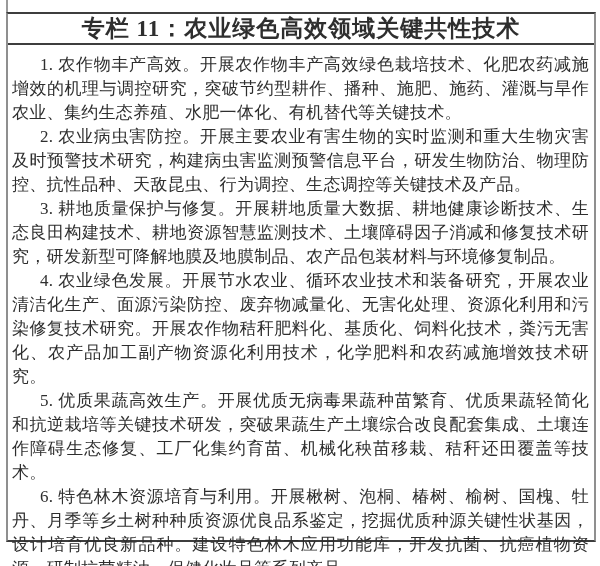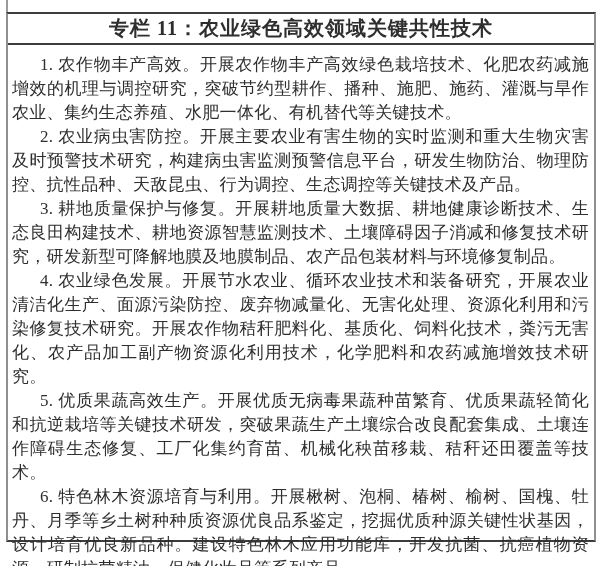--- a/index.html
+++ b/index.html
@@ -31,21 +31,21 @@
     border-top: 2px solid #3d3d3d;
     border-bottom: 2px solid #3d3d3d;
     border-left: 2px solid #8f8f8f;
     border-right: 2px solid #8f8f8f;
   }
   .panel-title {
     height: 29px;
     line-height: 29px;
     text-align: center;
     font-weight: bold;
-    font-size: 20px;
+    font-size: 23px;
     letter-spacing: 1px;
     border-bottom: 2px solid #3d3d3d;
     color: #2e2e2e;
     white-space: nowrap;
     overflow: hidden;
   }
   .panel-body {
     padding: 8px 5px 6px 4px;
   }
   .para {

